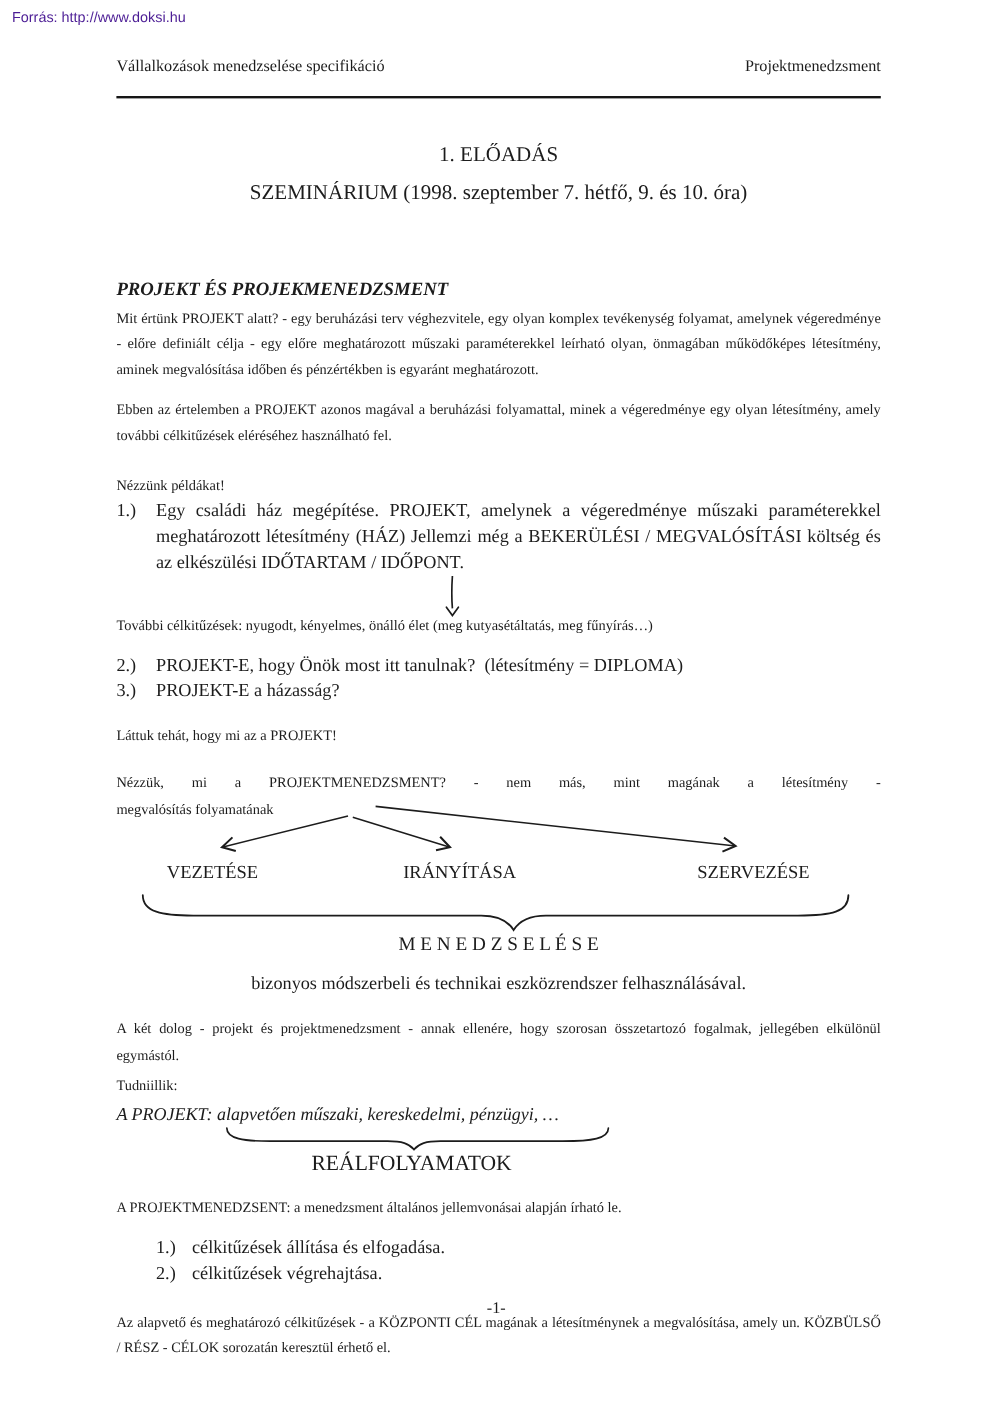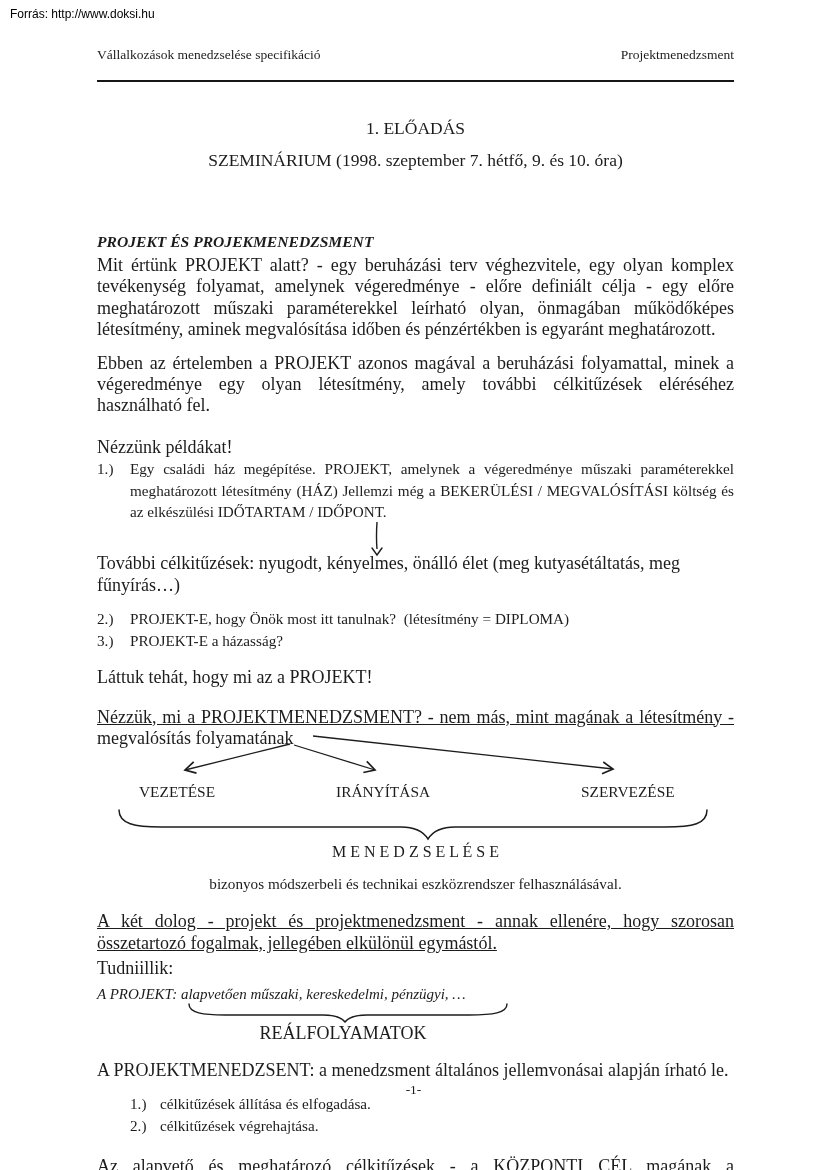--- a/index.html
+++ b/index.html
@@ -7,47 +7,47 @@
     width: 827px; height: 1170px;
     background: #ffffff;
     color: #1c1c1c;
     font-family: "Liberation Serif", serif;
     position: relative;
     overflow: hidden;
   }
   .source-line {
     position: absolute; top: 7px; left: 10px;
     font-family: "Liberation Sans", sans-serif;
-    font-size: 12px; color: #000000;
+    font-size: 12px; color: #4c1d95;
   }
   .content {
     position: absolute; top: 0; left: 97px; width: 637px;
   }
   .page-header {
     display: flex; justify-content: space-between;
     margin-top: 47px; padding-bottom: 17px;
     border-bottom: 2px solid #161616;
     font-size: 13.5px;
   }
   .doc-title { text-align: center; font-weight: normal; font-size: 17.5px; }
   .doc-title.l1 { margin-top: 36px; }
   .doc-title.l2 { margin-top: 11px; }
   .section-heading {
     margin-top: 62px;
     font-weight: bold; font-style: italic; font-size: 15.6px;
   }
   .para {
-    font-size: 18px; line-height: 21.4px;
+    font-size: 12px; line-height: 21.4px;
     text-align: justify; margin: 0;
   }
   .mt4  { margin-top: 4px; }
   .mt12 { margin-top: 12px; }
   .mt14 { margin-top: 4px; }
   .mt16 { margin-top: 16px; }
-  .mt18 { margin-top: 18px; text-decoration: underline; }
+  .mt18 { margin-top: 18px; }
   .mt20 { margin-top: 20px; }
   .noj { text-align: left; }
   .jlast { text-align-last: justify; }
   .hang { display: flex; font-size: 15.2px; line-height: 21.4px; }
   .hang .marker { width: 33px; flex: 0 0 33px; }
   .hang .hang-text { flex: 1; text-align: justify; white-space: pre-wrap; }
   .goal-list { margin-left: 33px; }
   .goal-list .marker { width: 30px; flex: 0 0 30px; }
   .down-arrow-wrap { height: 36px; margin-left: 270px; margin-top: -1px; }
   .arrows-svg { display: block; margin-top: -16px; pointer-events: none; }

